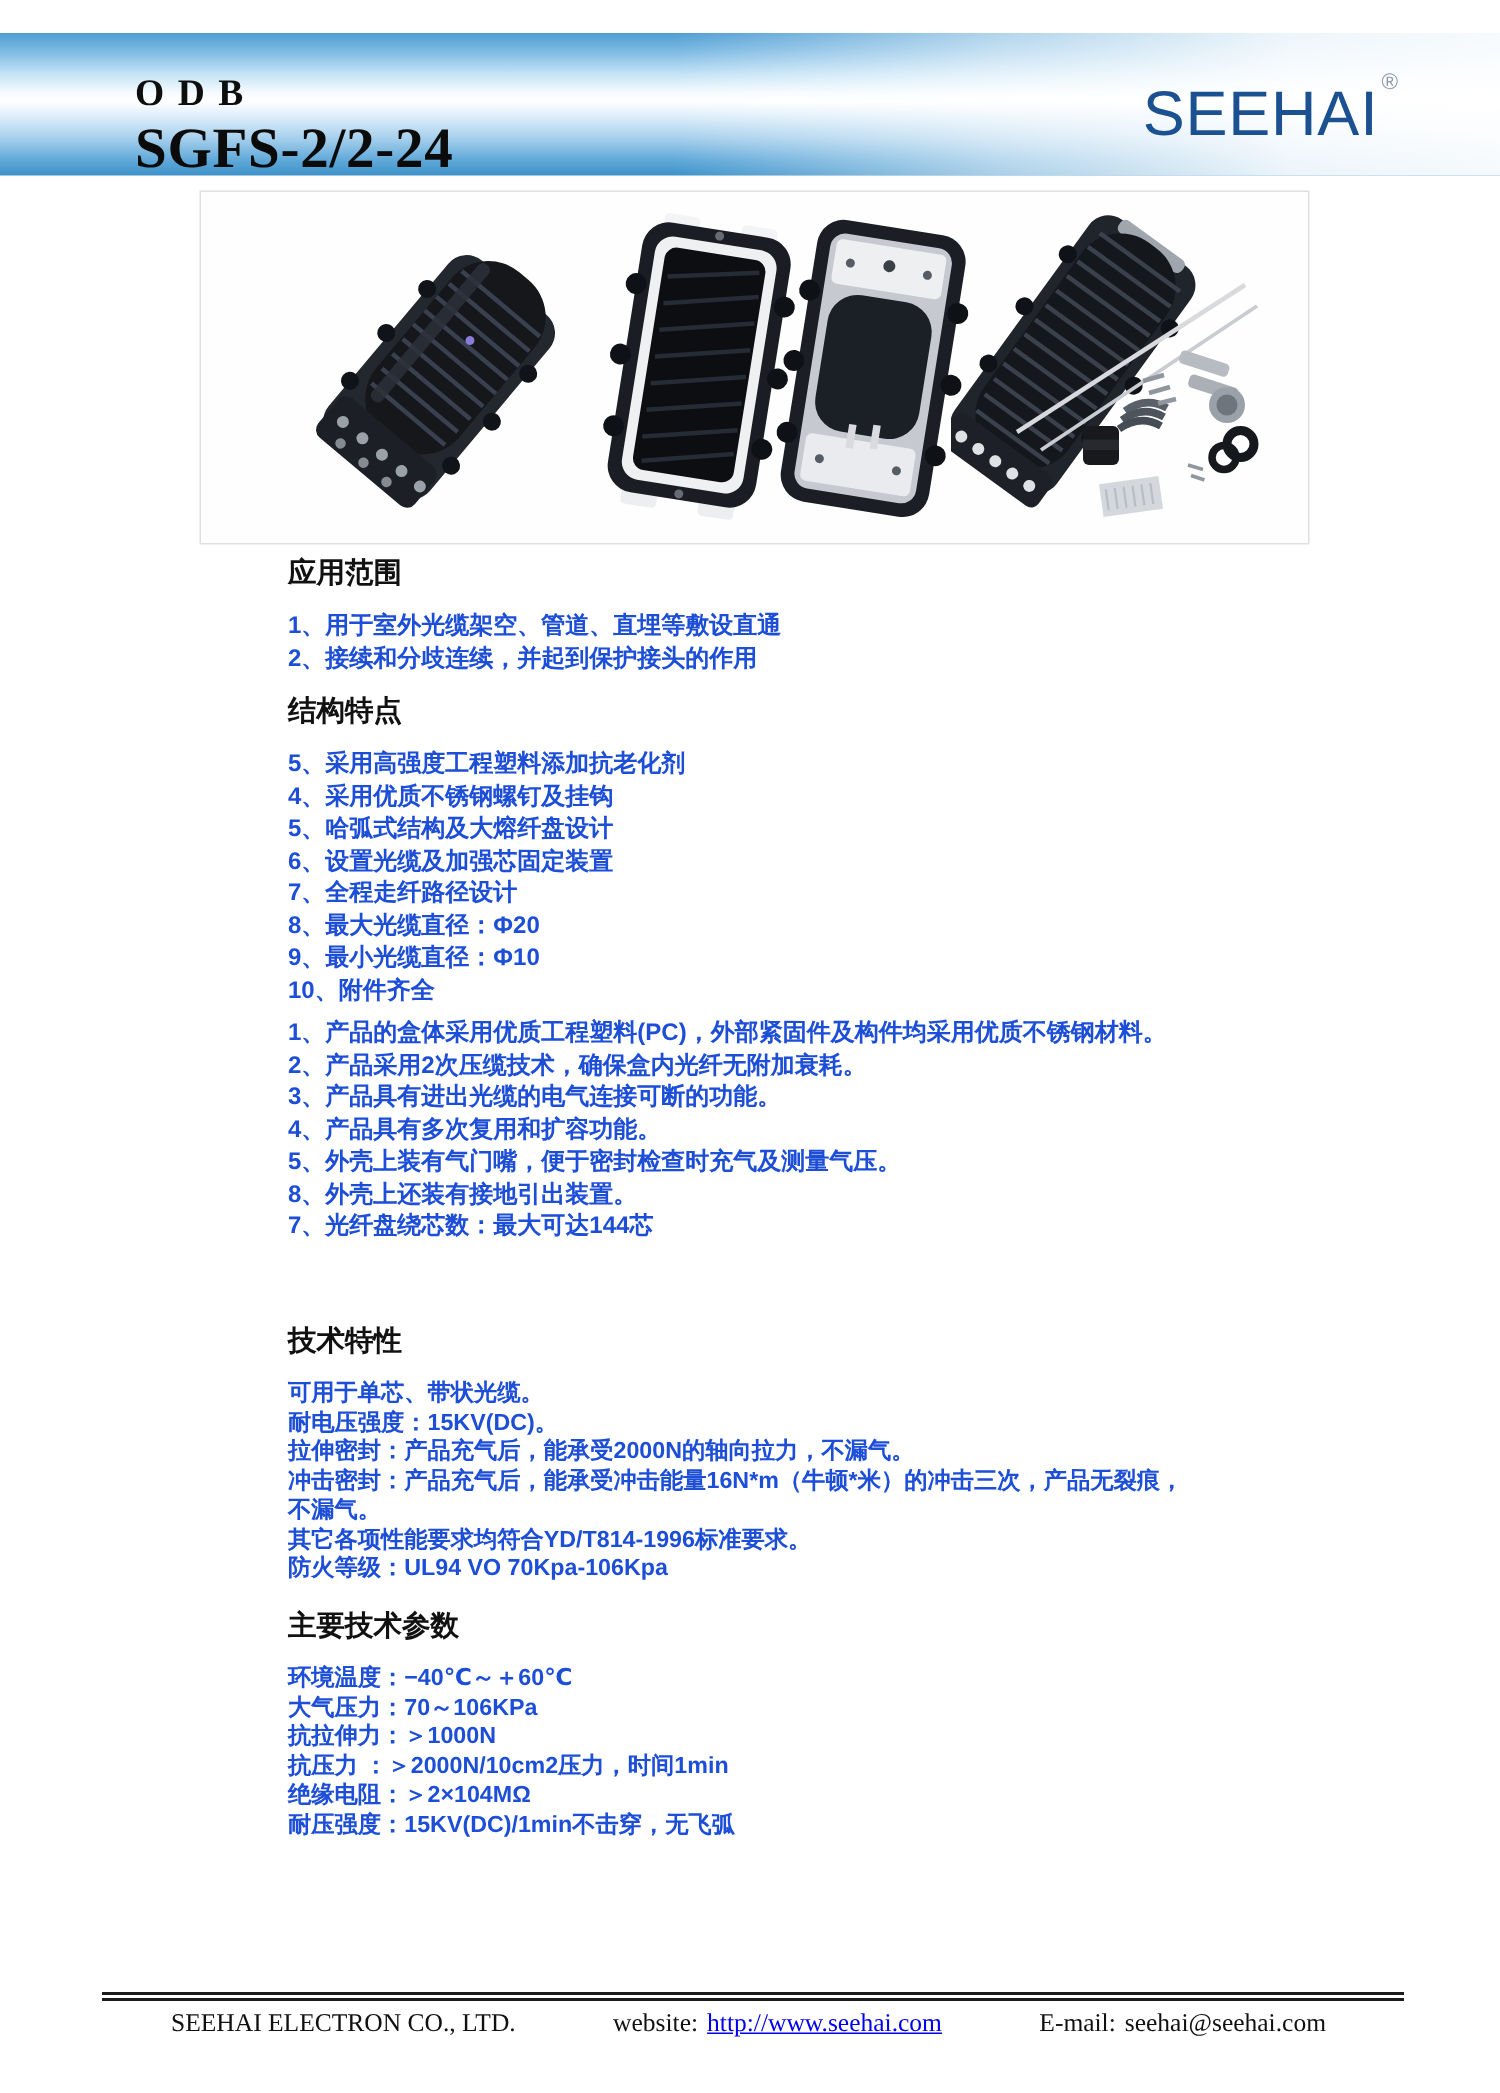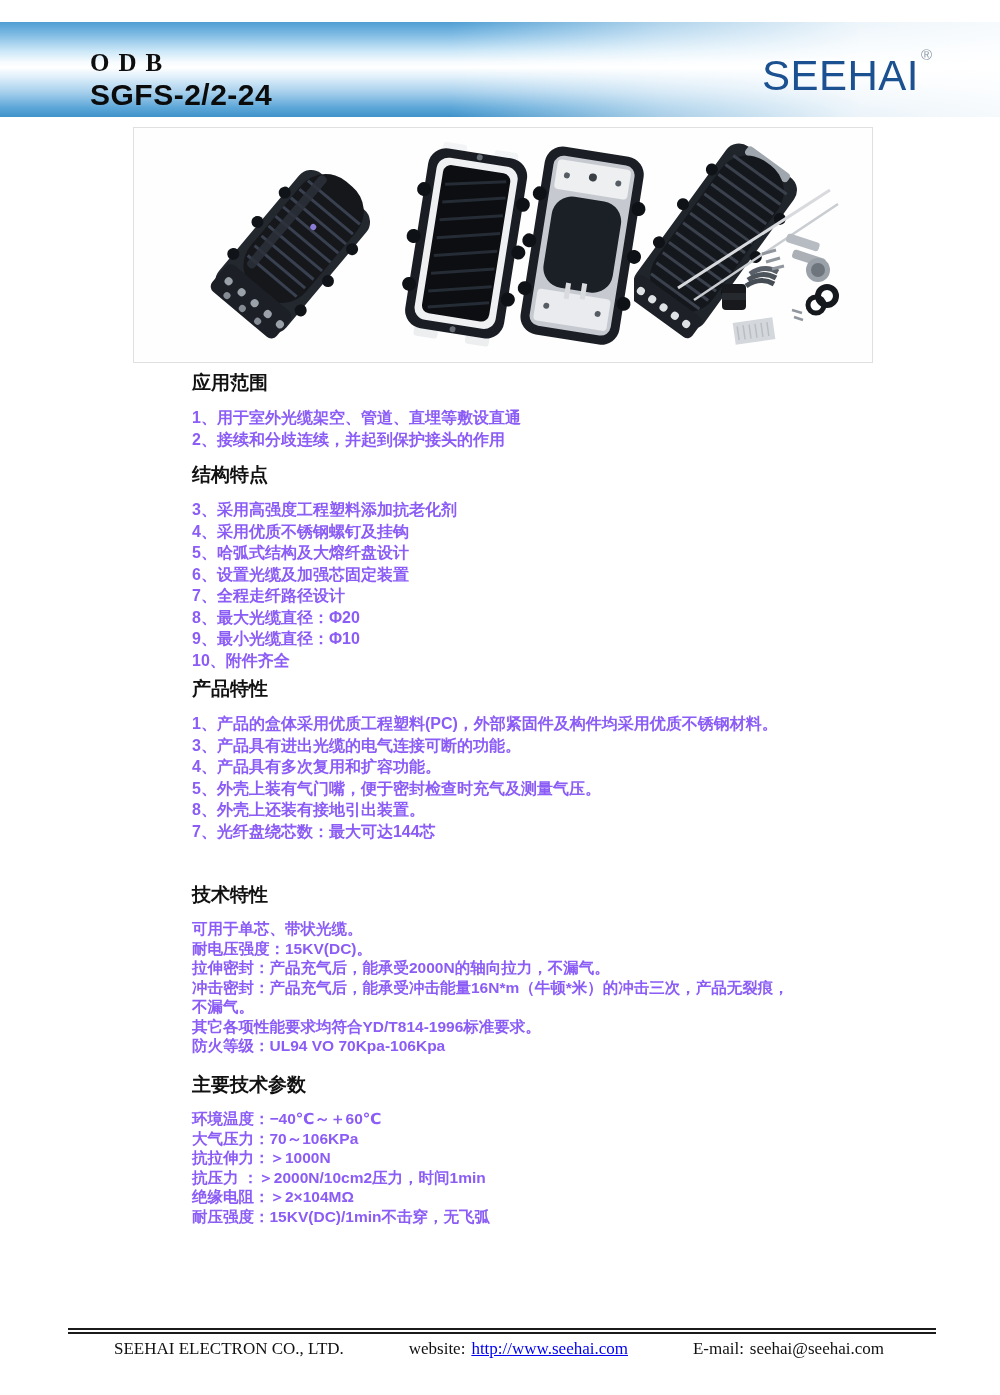--- a/index.html
+++ b/index.html
@@ -14,21 +14,21 @@
     background:
       linear-gradient(to right, rgba(255,255,255,0) 45%, rgba(255,255,255,.55) 66%, rgba(255,255,255,.9) 86%, rgba(255,255,255,.95) 100%),
       linear-gradient(to bottom, #4f9ed3 0%, #7ab8e2 12%, #c9e6f7 30%, #f6fbfe 42%, #ffffff 48%, #dfeffa 58%, #a6cfec 74%, #5da7d8 90%, #3f92c9 100%);
   }
   .band-titles{position:absolute;left:90px;top:28px;line-height:1;}
   .odb{
     font-family:"Liberation Serif","DejaVu Serif",serif;
     font-weight:bold;font-size:25px;letter-spacing:9px;color:#0e0e0e;
   }
   .model{
-    margin-top:5px;font-weight:bold;font-size:30px;letter-spacing:.5px;color:#0b0b0b;
+    margin-top:5px;font-weight:bold;font-size:38px;letter-spacing:.5px;color:#0b0b0b;font-family:Liberation Serif, serif;
   }
   .logo{position:absolute;right:70px;top:30px;white-space:nowrap;}
   .logo .brand{
     font-size:42px;font-weight:normal;letter-spacing:.5px;color:#1b5191;
     font-family:"Liberation Sans","DejaVu Sans",sans-serif;
   }
   .logo .reg{
     font-size:15px;color:#8d9aa6;vertical-align:top;position:relative;top:-6px;left:2px;
     font-weight:normal;
   }
@@ -36,21 +36,21 @@
   .photo-frame{
     position:absolute;left:133px;top:127px;width:738px;height:234px;
     border:1px solid #e0e0e0;background:#fefefe;
   }
   .photo-frame svg{position:absolute;}
   
   .sec{position:absolute;left:180px;width:700px;margin-left:12px;}
   .sec-title{
     margin:0 0 13px 0;font-size:19px;font-weight:700;color:#111;line-height:22px;
   }
-  .line{font-size:16px;line-height:21.5px;font-weight:600;color:#8b5cf6;}
+  .line{font-size:16px;line-height:21.5px;font-weight:600;color:#1d4ed8;}
   .sec.tight .line{font-size:15.5px;line-height:19.5px;}
   
   .footer{position:absolute;left:68px;top:1328px;width:868px;
     font-family:"Liberation Serif","DejaVu Serif",serif;}
   .rule{height:2px;border-top:2px solid #1b1b1b;border-bottom:2px solid #1b1b1b;}
   .foot-row{
     display:flex;justify-content:space-between;align-items:flex-end;
     padding:5px 46px 0 46px;font-size:17px;color:#101010;white-space:nowrap;
   }
   .foot-row a{color:#0000ee;}
@@ -185,33 +185,33 @@
 <main>
 
   <section class="sec" style="top:372px">
     <h2 class="sec-title">应用范围</h2>
     <div class="line">1、用于室外光缆架空、管道、直埋等敷设直通</div>
     <div class="line">2、接续和分歧连续，并起到保护接头的作用</div>
   </section>
 
   <section class="sec" style="top:464px">
     <h2 class="sec-title">结构特点</h2>
-    <div class="line">3、采用高强度工程塑料添加抗老化剂</div>
+    <div class="line">5、采用高强度工程塑料添加抗老化剂</div>
     <div class="line">4、采用优质不锈钢螺钉及挂钩</div>
     <div class="line">5、哈弧式结构及大熔纤盘设计</div>
     <div class="line">6、设置光缆及加强芯固定装置</div>
     <div class="line">7、全程走纤路径设计</div>
     <div class="line">8、最大光缆直径：Φ20</div>
     <div class="line">9、最小光缆直径：Φ10</div>
     <div class="line">10、附件齐全</div>
   </section>
 
   <section class="sec" style="top:678px">
-    <h2 class="sec-title">产品特性</h2>
     <div class="line">1、产品的盒体采用优质工程塑料(PC)，外部紧固件及构件均采用优质不锈钢材料。</div>
+    <div class="line">2、产品采用2次压缆技术，确保盒内光纤无附加衰耗。</div>
     <div class="line">3、产品具有进出光缆的电气连接可断的功能。</div>
     <div class="line">4、产品具有多次复用和扩容功能。</div>
     <div class="line">5、外壳上装有气门嘴，便于密封检查时充气及测量气压。</div>
     <div class="line">8、外壳上还装有接地引出装置。</div>
     <div class="line">7、光纤盘绕芯数：最大可达144芯</div>
   </section>
 
   <section class="sec tight" style="top:884px">
     <h2 class="sec-title">技术特性</h2>
     <div class="line">可用于单芯、带状光缆。</div>

